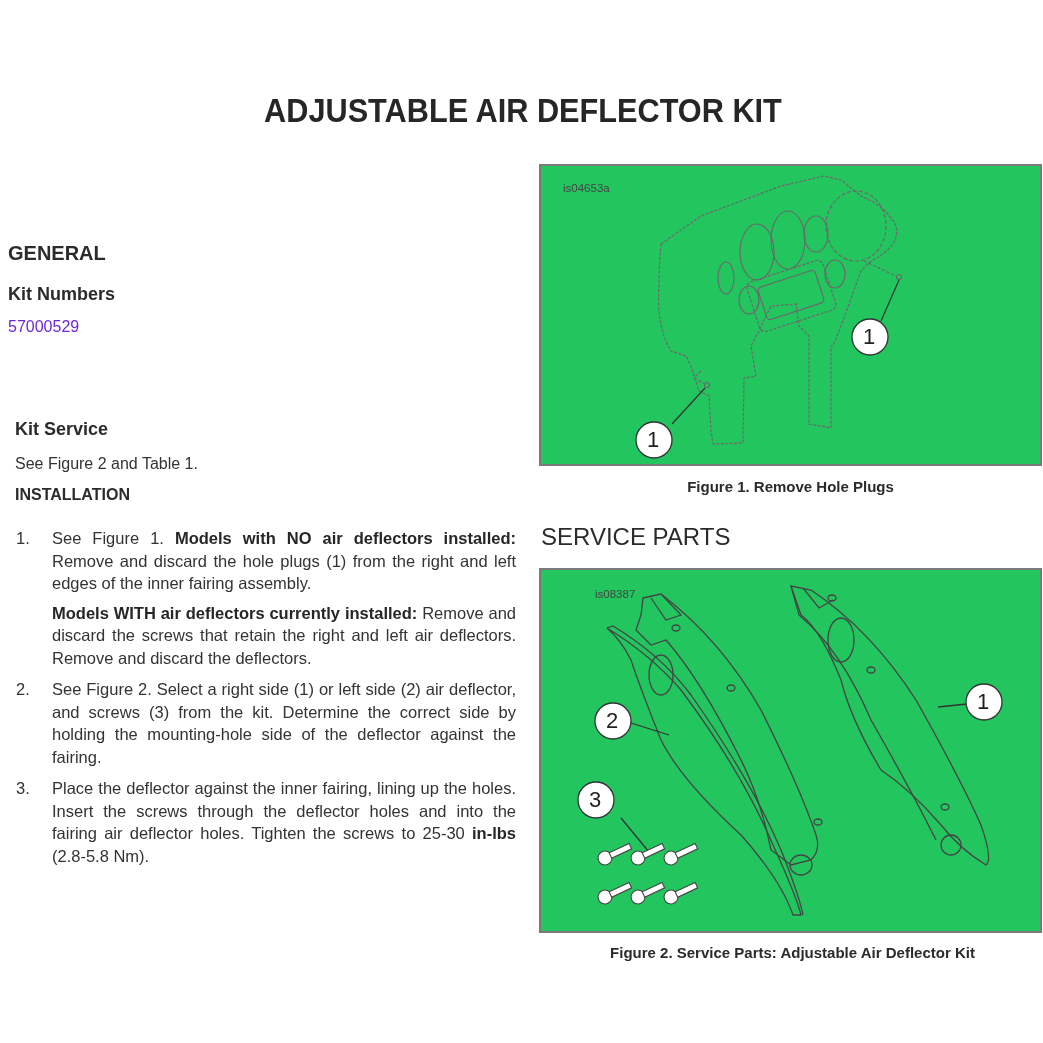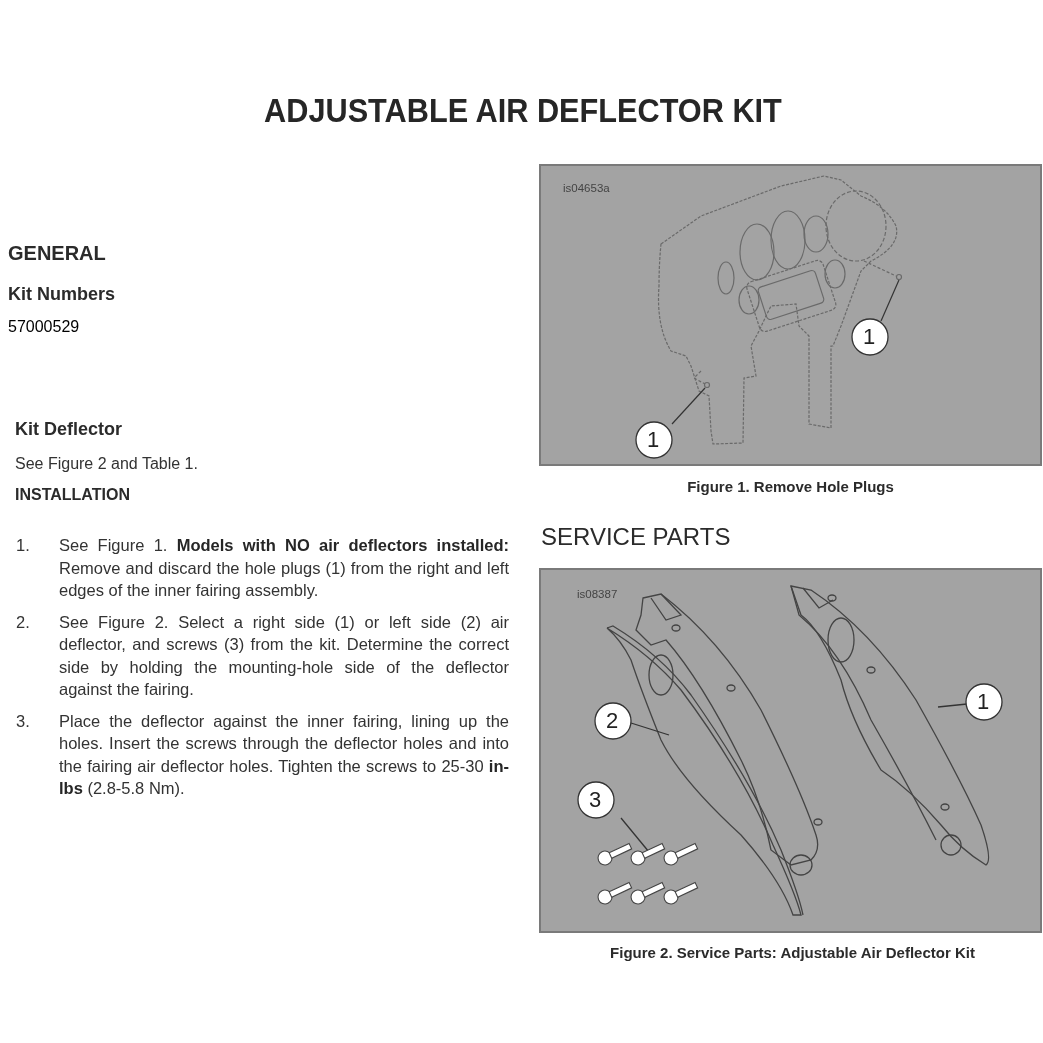--- a/index.html
+++ b/index.html
@@ -9,59 +9,60 @@
   }
   .abs { position: absolute; }
   .doc-title {
     left: 0; width: 1043px; top: 92px; text-align: center;
     font-size: 33px; font-weight: bold; color: #262626; letter-spacing: 0px;
     transform: scaleX(0.93); transform-origin: 52% 0;
   }
   .h-general { left: 8px; top: 242px; font-size: 20px; font-weight: bold; color: #2b2b2b; }
   .h-sub { font-size: 18px; font-weight: bold; color: #2b2b2b; }
   .kit-num-h { left: 8px; top: 284px; }
-  .kit-num-v { left: 8px; top: 318px; font-size: 16px; color: #000000; }
+  .kit-num-v { left: 8px; top: 318px; font-size: 16px; color: #6d28d9; }
   .kit-cont-h { left: 15px; top: 419px; }
   .kit-cont-v { left: 15px; top: 455px; font-size: 16px; color: #333; }
   .h-install { left: 15px; top: 486px; font-size: 16px; font-weight: bold; color: #2b2b2b; }
 
   .steps { left: 16px; top: 527px; width: 500px; font-size: 16.5px; line-height: 22.5px; color: #333; }
   .step { position: relative; padding-left: 36px; text-align: justify; }
   .step .num { position: absolute; left: 0; top: 0; }
-  .step p { margin: 7px; }
+  .step p { margin: 0; }
   .step p + p { margin-top: 7px; }
   .step + .step { margin-top: 9px; }
   b { color: #262626; }
 
-  .fig-box { border: 2px solid #7a7a7a; background: #a3a3a3; box-sizing: border-box; }
+  .fig-box { border: 2px solid #7a7a7a; background: #22c55e; box-sizing: border-box; }
   .fig1 { left: 539px; top: 164px; width: 503px; height: 302px; }
   .fig2 { left: 539px; top: 568px; width: 503px; height: 365px; }
   .fig-id { position: absolute; font-size: 11.5px; color: #444; }
   .fig-caption { font-size: 15px; font-weight: bold; color: #2b2b2b; text-align: center; }
   .cap1 { left: 539px; width: 503px; top: 478px; }
   .cap2 { left: 539px; width: 555px; top: 944px; transform: translateX(-24px); }
   .h-service { left: 541px; top: 523px; font-size: 24px; font-weight: normal; color: #2b2b2b; }
   svg { position: absolute; left: 0; top: 0; }
 </style>
 </head>
 <body>
 
 <div class="abs doc-title">ADJUSTABLE AIR DEFLECTOR KIT</div>
 
 <div class="abs h-general">GENERAL</div>
 <div class="abs h-sub kit-num-h">Kit Numbers</div>
 <div class="abs kit-num-v">57000529</div>
-<div class="abs h-sub kit-cont-h">Kit Deflector</div>
+<div class="abs h-sub kit-cont-h">Kit Service</div>
 <div class="abs kit-cont-v">See Figure 2 and Table 1.</div>
 
 <div class="abs h-install">INSTALLATION</div>
 <div class="abs steps">
   <div class="step">
     <span class="num">1.</span>
     <p><span>See Figure 1. </span><b>Models with NO air deflectors installed:</b><span> Remove and discard the hole plugs (1) from the right and left edges of the inner fairing assembly.</span></p>
+    <p><b>Models WITH air deflectors currently installed:</b><span> Remove and discard the screws that retain the right and left air deflectors. Remove and discard the deflectors.</span></p>
   </div>
   <div class="step">
     <span class="num">2.</span>
     <p>See Figure 2. Select a right side (1) or left side (2) air deflector, and screws (3) from the kit. Determine the correct side by holding the mounting-hole side of the deflector against the fairing.</p>
   </div>
   <div class="step">
     <span class="num">3.</span>
     <p><span>Place the deflector against the inner fairing, lining up the holes. Insert the screws through the deflector holes and into the fairing air deflector holes. Tighten the screws to 25-30 </span><b>in-lbs</b><span> (2.8-5.8 Nm).</span></p>
   </div>
 </div>
@@ -99,21 +100,21 @@
     </g>
   </svg>
   <span class="abs" style="left:322px; top:158px; font-size:22px; color:#222;">1</span>
   <span class="abs" style="left:106px; top:261px; font-size:22px; color:#222;">1</span>
 </div>
 <div class="abs fig-caption cap1">Figure 1. Remove Hole Plugs</div>
 
 <div class="abs h-service">SERVICE PARTS</div>
 
 <div class="abs fig-box fig2">
-  <span class="fig-id" style="left:4px; top:18px;padding-left:32px;">is08387</span>
+  <span class="fig-id" style="left:22px; top:18px;padding-left:32px;">is08387</span>
   <svg width="499" height="361" viewBox="0 0 499 361">
     <g fill="none" stroke="#444" stroke-width="1.3">
 
       <path d="M66,58 Q110,85 140,120 Q200,200 232,275 Q255,325 260,345 L252,345 Q240,310 200,265 Q140,210 120,170 Q100,120 90,90 Q80,70 66,58 Z"></path>
       <path d="M66,58 L72,56 Q120,85 150,125 Q210,210 240,280 Q258,325 262,345"></path>
 
       <path d="M102,28 L120,24 Q180,70 220,140 Q260,220 275,265 Q280,280 270,290 L250,295 L230,280 Q220,230 200,190 Q160,110 125,70 L110,75 L95,60 L100,45 Z"></path>
       <path d="M110,28 L125,50 L140,45 L120,24"></path>
       <ellipse cx="135" cy="58" rx="4" ry="3"></ellipse>
       <ellipse cx="190" cy="118" rx="4" ry="3"></ellipse>

